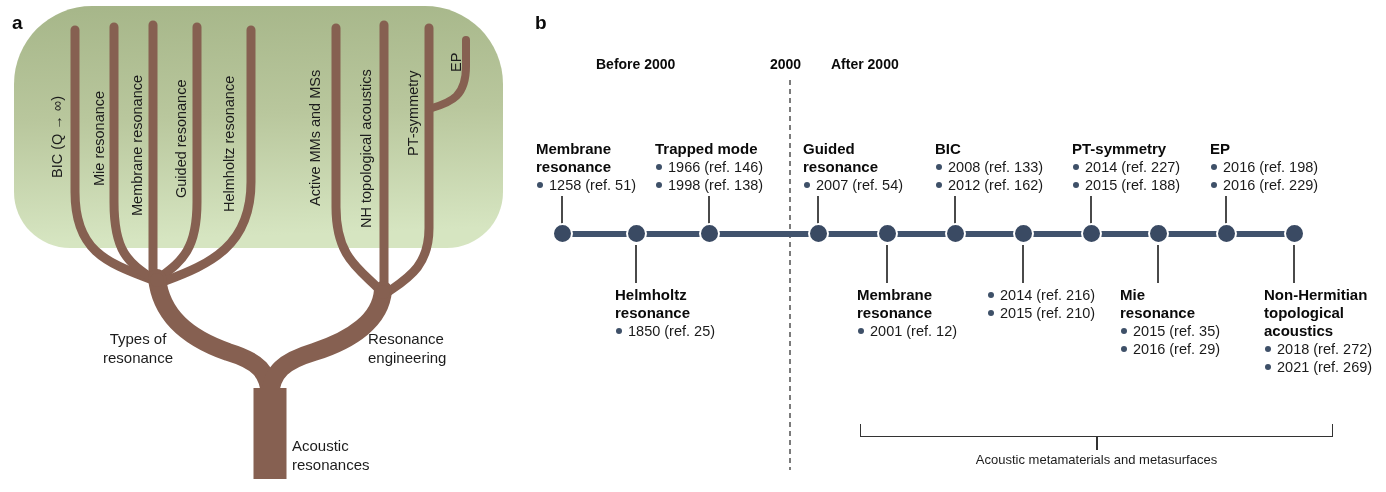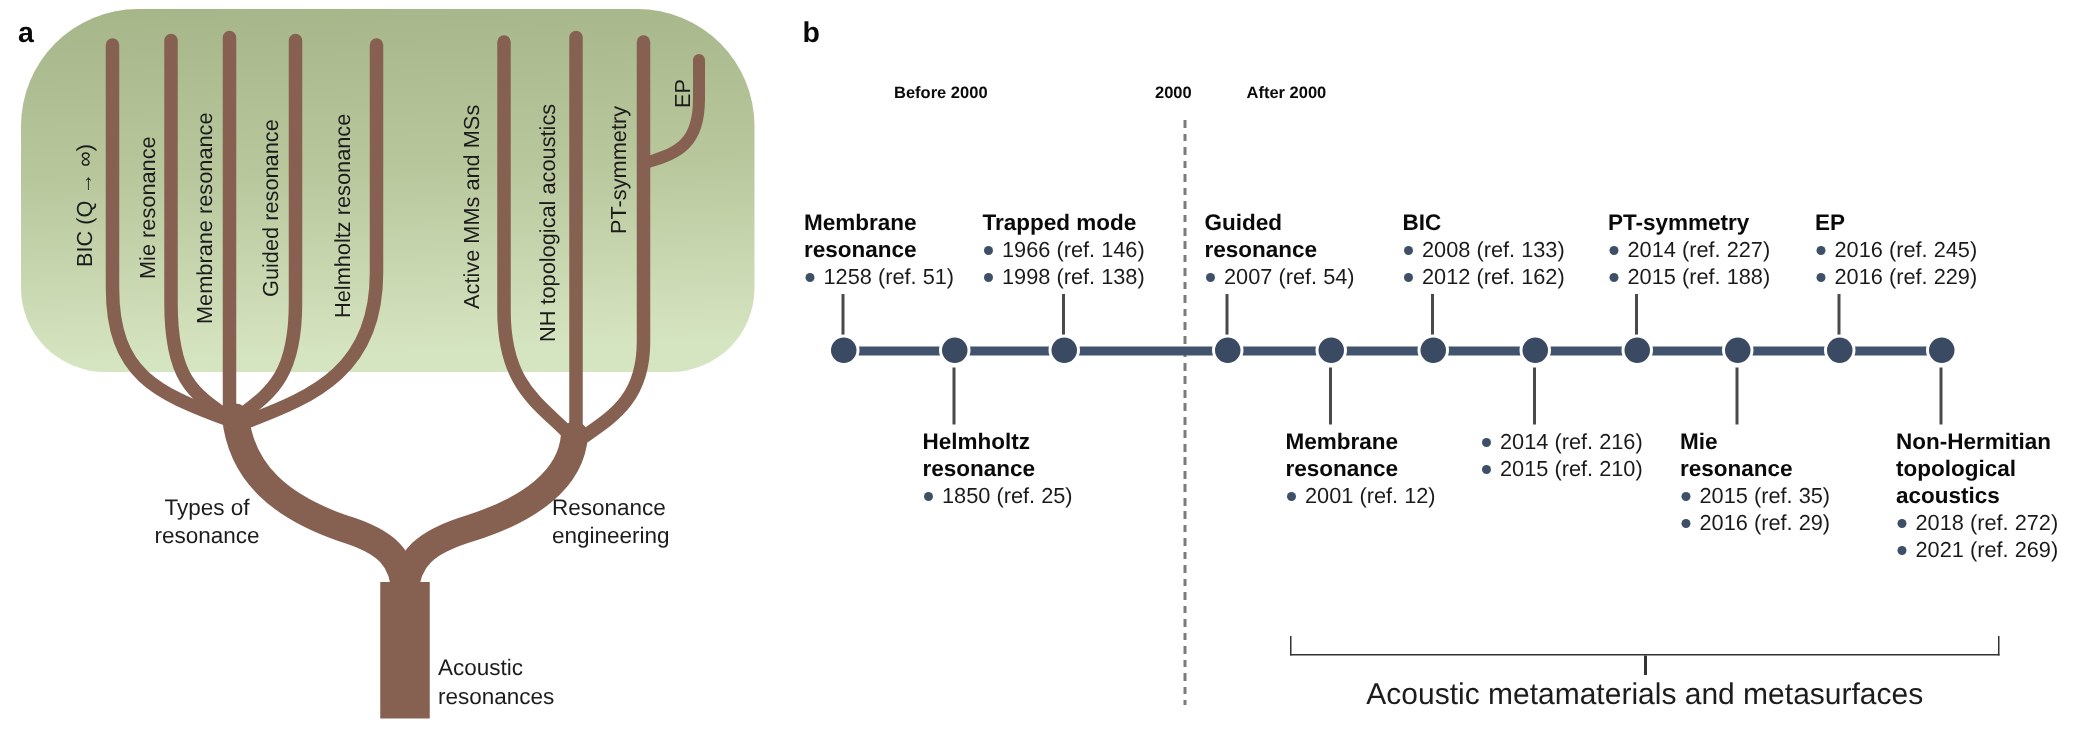--- a/index.html
+++ b/index.html
@@ -19,21 +19,21 @@
     position:absolute;transform:rotate(-90deg);transform-origin:0 0;
     white-space:nowrap;font-size:14.5px;line-height:17px;color:#1c1c1c;
   }
   .limb-label,.trunk-label{
     position:absolute;font-size:15px;line-height:19px;color:#1c1c1c;white-space:pre-line;
   }
   .limb-label.left{left:77px;top:329px;width:122px;text-align:center;}
   .limb-label.right{left:368px;top:329px;}
   .trunk-label{left:292px;top:436px;}
   
-  .tl-header{position:absolute;top:56px;font-size:11px;font-weight:bold;color:#0a0a0a;white-space:nowrap;}
+  .tl-header{position:absolute;top:56px;font-size:14px;font-weight:bold;color:#0a0a0a;white-space:nowrap;}
   .divider-dashed{
     position:absolute;left:789px;top:80px;width:2px;height:390px;
     background:repeating-linear-gradient(to bottom,#7b7b7b 0 5px,transparent 5px 9px);
   }
   .timeline-line{position:absolute;left:558px;top:231px;width:740px;height:6px;border-radius:3px;}
   .tl-dot{
     position:absolute;top:223px;width:21px;height:21px;border-radius:50%;
     border:2px solid #fff;box-sizing:border-box;
   }
   .conn{position:absolute;width:1.5px;background:#4a4a4a;}
@@ -45,21 +45,21 @@
   .event .ev-name{font-size:15px;font-weight:bold;line-height:18px;color:#0a0a0a;white-space:pre-line;}
   .entry{display:flex;align-items:flex-start;font-size:14.5px;line-height:18px;color:#1a1a1a;}
   .entry .bullet{width:6px;height:6px;border-radius:50%;margin:6px 6px 0 1px;flex:0 0 auto;}
   .bracket{
     position:absolute;left:860px;top:424px;width:473px;height:13px;box-sizing:border-box;
     border-left:1.5px solid #333;border-right:1.5px solid #333;border-bottom:1.5px solid #333;
   }
   .bracket-tick{position:absolute;left:1096px;top:437px;width:1.5px;height:13px;background:#333;}
   .bracket-label{
     position:absolute;left:860px;top:452px;width:473px;text-align:center;
-    font-size:20px;color:#1c1c1c;
+    font-size:13px;color:#1c1c1c;
   }
 </style>
 </head>
 <body>
 
 <div class="stage">
 
   <div class="panel-letter" style="left:12px;top:12px;">a</div>
 
   <div class="canopy"></div>
@@ -224,21 +224,21 @@
           <div class="bullet" style="background: rgb(62, 80, 104);"></div>
           <span>2016 (ref. 29)</span>
         </div>
       </div>
       <div class="conn above" style="left: 1225.25px;"></div>
       <div class="tl-dot" style="left: 1215.5px; background: rgb(58, 74, 99);"></div>
       <div class="event above" style="left: 1210px;">
         <div class="ev-name">EP</div>
         <div class="entry">
           <div class="bullet" style="background: rgb(62, 80, 104);"></div>
-          <span>2016 (ref. 245)</span>
+          <span>2016 (ref. 198)</span>
         </div>
         <div class="entry">
           <div class="bullet" style="background: rgb(62, 80, 104);"></div>
           <span>2016 (ref. 229)</span>
         </div>
       </div>
       <div class="conn below" style="left: 1293.25px;"></div>
       <div class="tl-dot" style="left: 1283.5px; background: rgb(58, 74, 99);"></div>
       <div class="event below" style="left: 1248px; margin-left: 16px;">
         <div class="ev-name">Non-Hermitian

